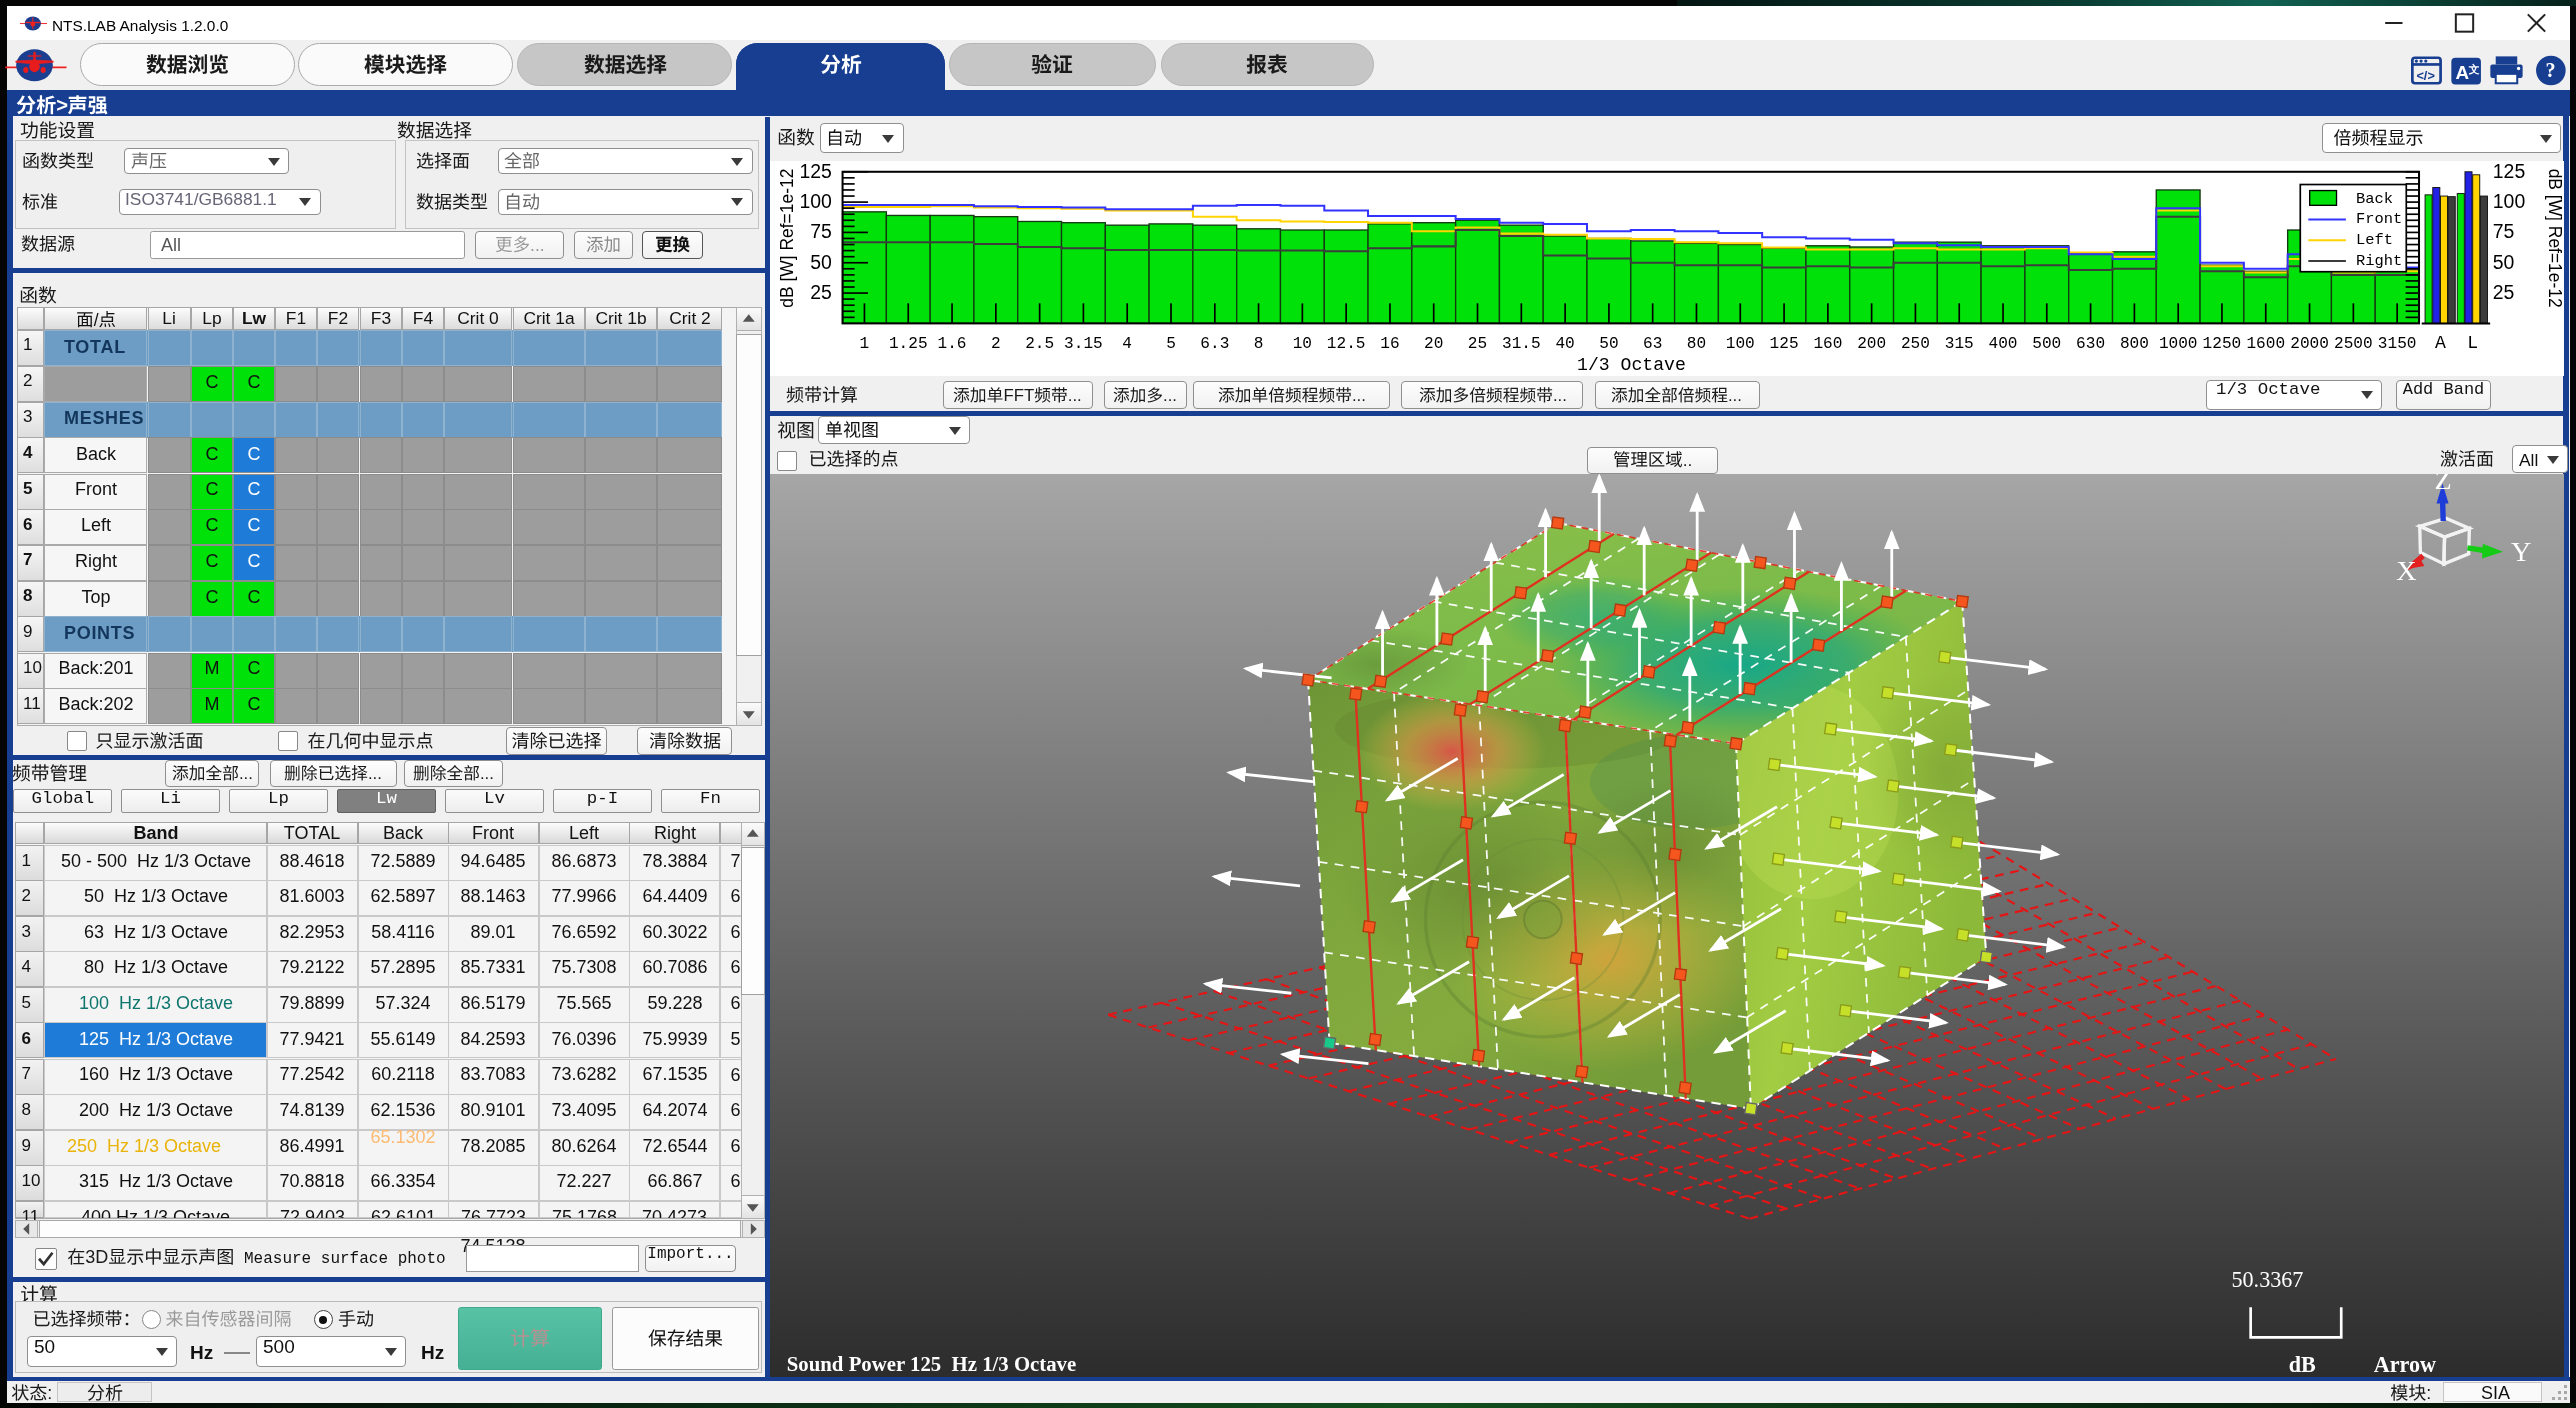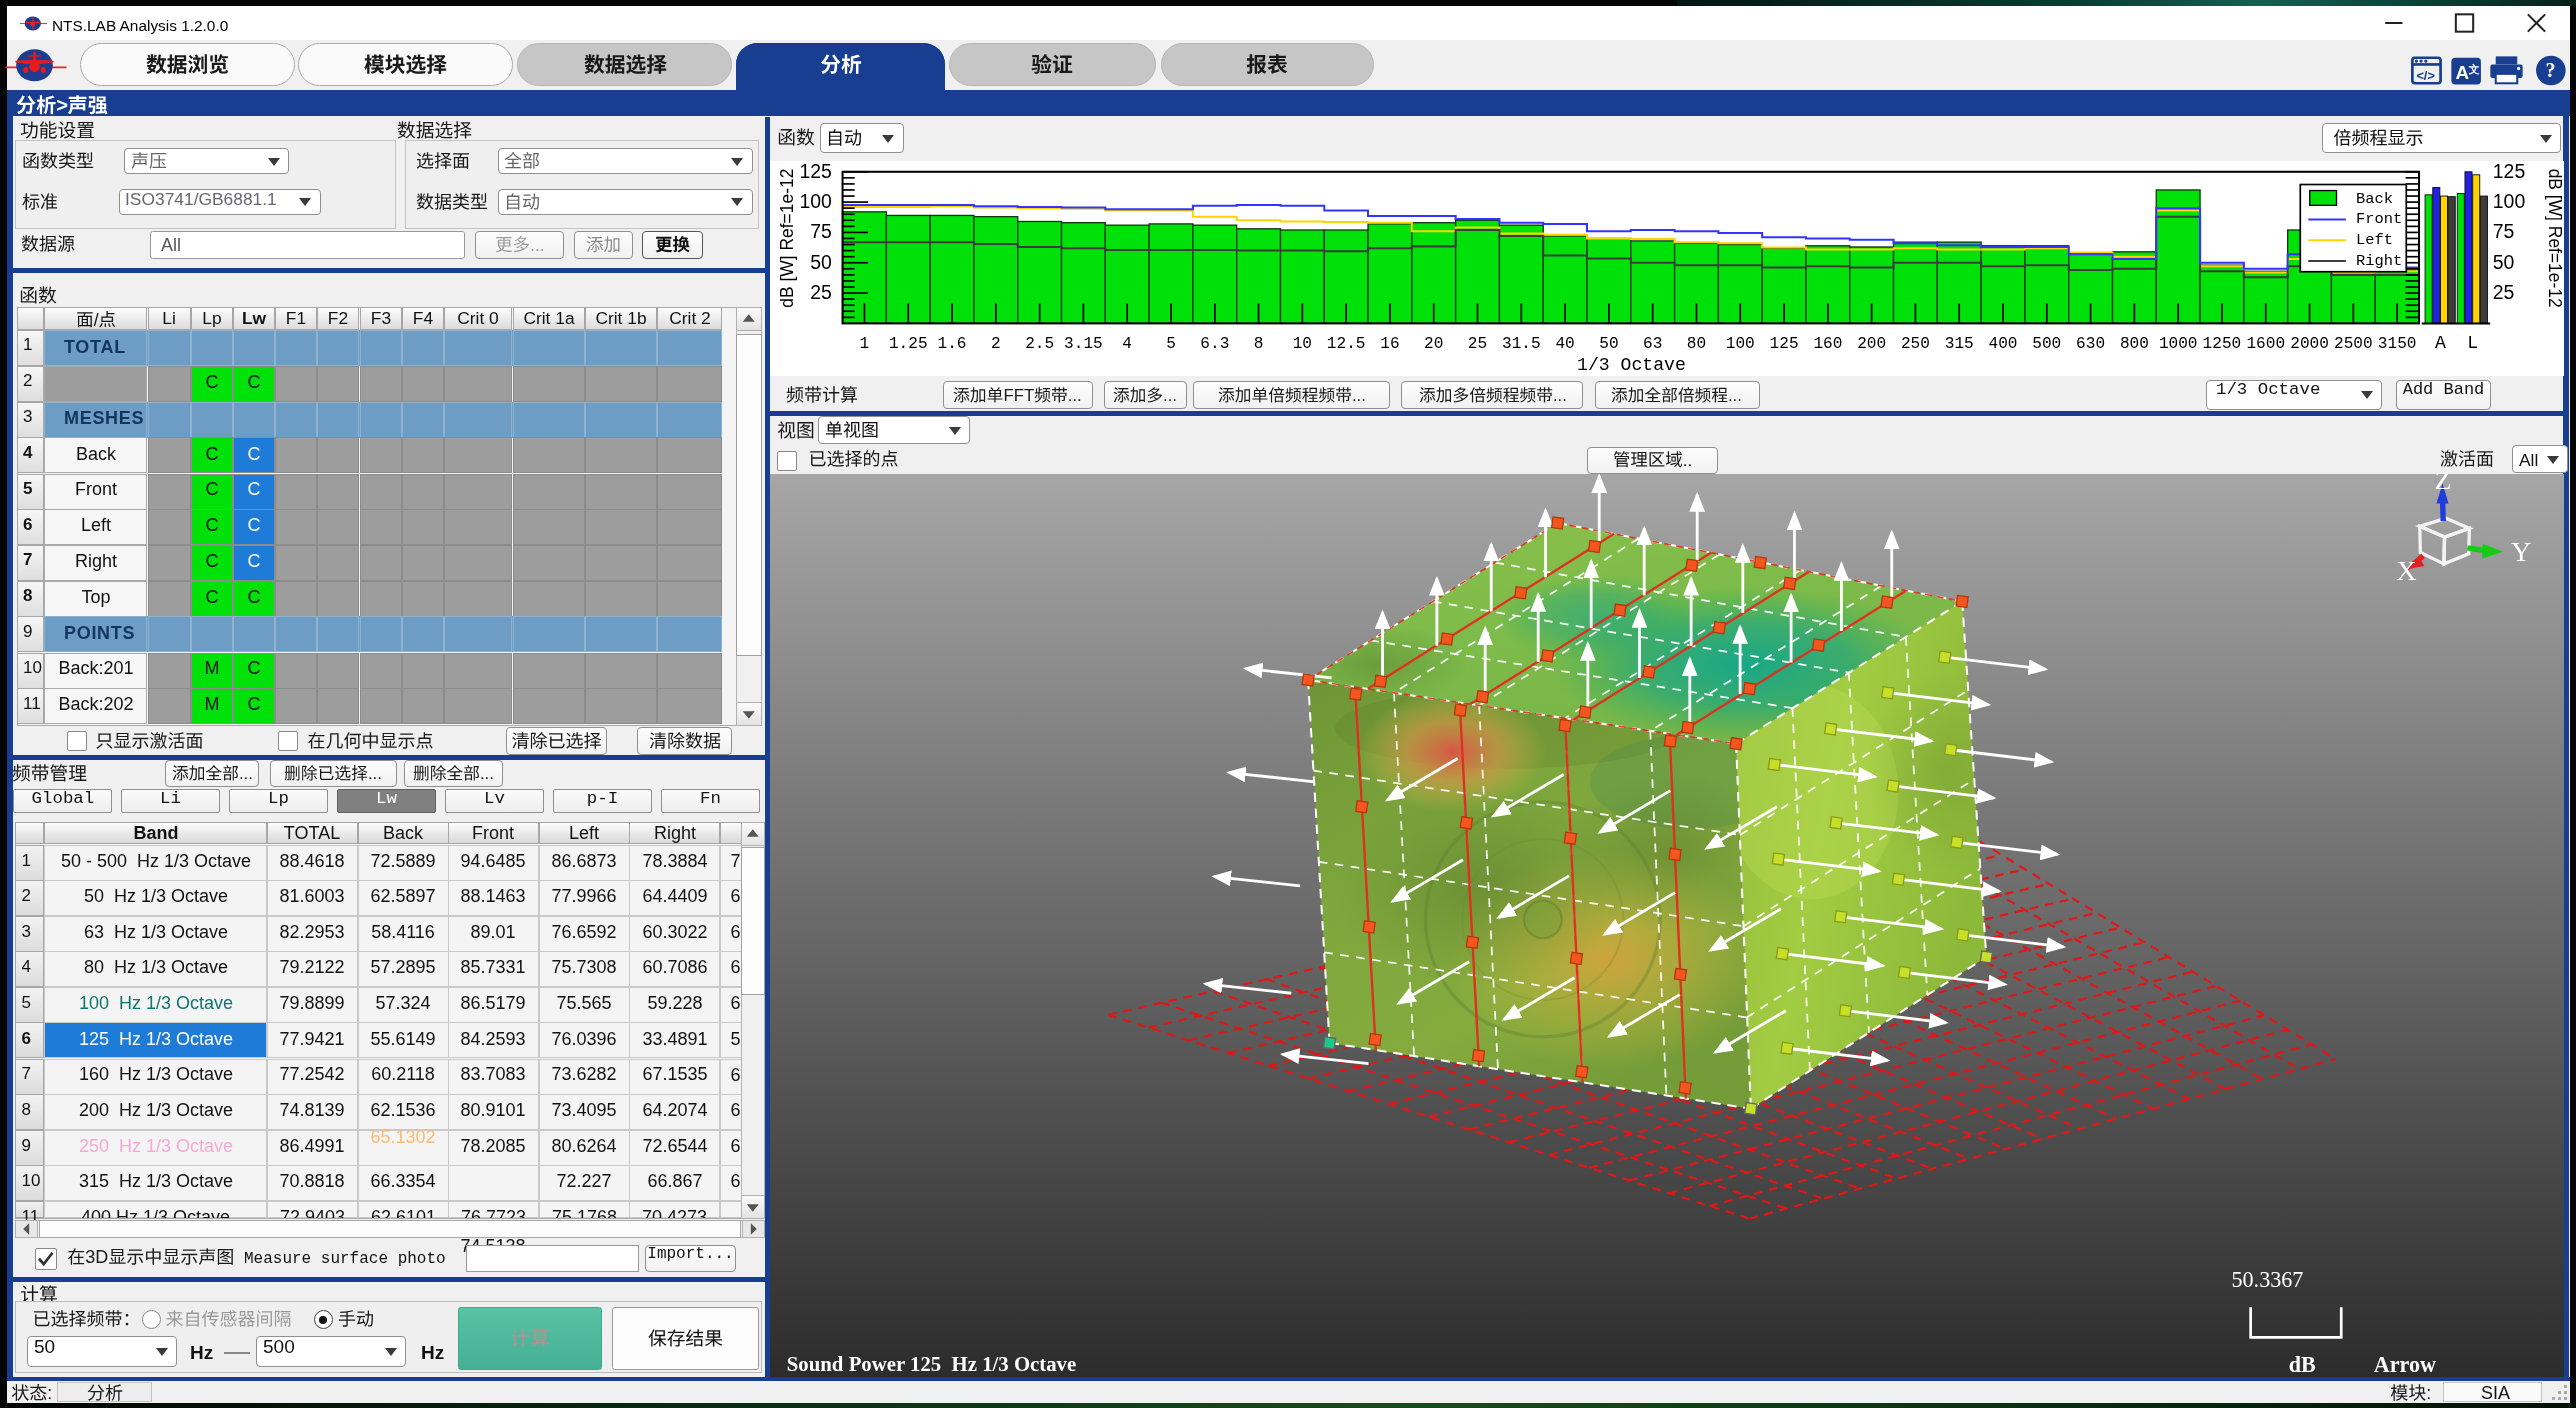--- a/index.html
+++ b/index.html
@@ -701,21 +701,21 @@
 <div style="position:absolute;left:156px;top:1029px;transform:translateX(-50%);font:normal 18px 'Liberation Sans';color:#fff;white-space:pre">125  Hz 1/3 Octave</div>
 <div style="position:absolute;left:267px;top:1022px;width:91px;height:36px;background:#f4f4f4;border:0.7px solid #c9c9c9"></div>
 <div style="position:absolute;left:312px;top:1029px;transform:translateX(-50%);font:normal 18px 'Liberation Sans';color:#111;white-space:pre">77.9421</div>
 <div style="position:absolute;left:358px;top:1022px;width:91px;height:36px;background:#f4f4f4;border:0.7px solid #c9c9c9"></div>
 <div style="position:absolute;left:403px;top:1029px;transform:translateX(-50%);font:normal 18px 'Liberation Sans';color:#111;white-space:pre">55.6149</div>
 <div style="position:absolute;left:448px;top:1022px;width:91px;height:36px;background:#f4f4f4;border:0.7px solid #c9c9c9"></div>
 <div style="position:absolute;left:493px;top:1029px;transform:translateX(-50%);font:normal 18px 'Liberation Sans';color:#111;white-space:pre">84.2593</div>
 <div style="position:absolute;left:539px;top:1022px;width:91px;height:36px;background:#f4f4f4;border:0.7px solid #c9c9c9"></div>
 <div style="position:absolute;left:584px;top:1029px;transform:translateX(-50%);font:normal 18px 'Liberation Sans';color:#111;white-space:pre">76.0396</div>
 <div style="position:absolute;left:629px;top:1022px;width:91px;height:36px;background:#f4f4f4;border:0.7px solid #c9c9c9"></div>
-<div style="position:absolute;left:675px;top:1029px;transform:translateX(-50%);font:normal 18px 'Liberation Sans';color:#111;white-space:pre">33.4891</div>
+<div style="position:absolute;left:675px;top:1029px;transform:translateX(-50%);font:normal 18px 'Liberation Sans';color:#111;white-space:pre">75.9939</div>
 <div style="position:absolute;left:720px;top:1022px;width:21.5px;height:36px;background:#f4f4f4;border:0.7px solid #c9c9c9"></div>
 <div style="position:absolute;left:721px;top:1029px;width:19px;height:27px;overflow:hidden">
     <div style="font:18px 'Liberation Sans';color:#111;padding-left:9.4px">5</div>
   </div>
 <div style="position:absolute;left:14.8px;top:1059px;width:29.5px;height:36px;background:linear-gradient(#f2f2f2,#dcdcdc);border:0.7px solid #a6a6a6"></div>
 <div style="position:absolute;left:21.5px;top:1064px;font:normal 17px 'Liberation Sans';color:#111;white-space:pre;">7</div>
 <div style="position:absolute;left:44px;top:1059px;width:223px;height:36px;background:#f4f4f4;border:0.7px solid #c9c9c9"></div>
 <div style="position:absolute;left:156px;top:1064px;transform:translateX(-50%);font:normal 18px 'Liberation Sans';color:#111;white-space:pre">160  Hz 1/3 Octave</div>
 <div style="position:absolute;left:267px;top:1059px;width:91px;height:36px;background:#f4f4f4;border:0.7px solid #c9c9c9"></div>
 <div style="position:absolute;left:312px;top:1064px;transform:translateX(-50%);font:normal 18px 'Liberation Sans';color:#111;white-space:pre">77.2542</div>
@@ -745,21 +745,21 @@
 <div style="position:absolute;left:584px;top:1100px;transform:translateX(-50%);font:normal 18px 'Liberation Sans';color:#111;white-space:pre">73.4095</div>
 <div style="position:absolute;left:629px;top:1094px;width:91px;height:36px;background:#f4f4f4;border:0.7px solid #c9c9c9"></div>
 <div style="position:absolute;left:675px;top:1100px;transform:translateX(-50%);font:normal 18px 'Liberation Sans';color:#111;white-space:pre">64.2074</div>
 <div style="position:absolute;left:720px;top:1094px;width:21.5px;height:36px;background:#f4f4f4;border:0.7px solid #c9c9c9"></div>
 <div style="position:absolute;left:721px;top:1100px;width:19px;height:27px;overflow:hidden">
     <div style="font:18px 'Liberation Sans';color:#111;padding-left:9.4px">6</div>
   </div>
 <div style="position:absolute;left:14.8px;top:1130px;width:29.5px;height:36px;background:linear-gradient(#f2f2f2,#dcdcdc);border:0.7px solid #a6a6a6"></div>
 <div style="position:absolute;left:21.5px;top:1136px;font:normal 17px 'Liberation Sans';color:#111;white-space:pre;">9</div>
 <div style="position:absolute;left:44px;top:1130px;width:223px;height:36px;background:#f4f4f4;border:0.7px solid #c9c9c9"></div>
-<div style="position:absolute;left:156px;top:1136px;transform:translateX(-50%);font:normal 18px 'Liberation Sans';color:#f9a8d4;white-space:pre">250  Hz 1/3 Octave</div>
+<div style="position:absolute;left:144px;top:1136px;transform:translateX(-50%);font:normal 18px 'Liberation Sans';color:#eab308;white-space:pre">250  Hz 1/3 Octave</div>
 <div style="position:absolute;left:267px;top:1130px;width:91px;height:36px;background:#f4f4f4;border:0.7px solid #c9c9c9"></div>
 <div style="position:absolute;left:312px;top:1136px;transform:translateX(-50%);font:normal 18px 'Liberation Sans';color:#111;white-space:pre">86.4991</div>
 <div style="position:absolute;left:358px;top:1130px;width:91px;height:36px;background:#f4f4f4;border:0.7px solid #c9c9c9"></div>
 <div style="position:absolute;left:403px;top:1127px;transform:translateX(-50%);font:normal 18px 'Liberation Sans';color:#fdba74;white-space:pre">65.1302</div>
 <div style="position:absolute;left:448px;top:1130px;width:91px;height:36px;background:#f4f4f4;border:0.7px solid #c9c9c9"></div>
 <div style="position:absolute;left:493px;top:1136px;transform:translateX(-50%);font:normal 18px 'Liberation Sans';color:#111;white-space:pre">78.2085</div>
 <div style="position:absolute;left:539px;top:1130px;width:91px;height:36px;background:#f4f4f4;border:0.7px solid #c9c9c9"></div>
 <div style="position:absolute;left:584px;top:1136px;transform:translateX(-50%);font:normal 18px 'Liberation Sans';color:#111;white-space:pre">80.6264</div>
 <div style="position:absolute;left:629px;top:1130px;width:91px;height:36px;background:#f4f4f4;border:0.7px solid #c9c9c9"></div>
 <div style="position:absolute;left:675px;top:1136px;transform:translateX(-50%);font:normal 18px 'Liberation Sans';color:#111;white-space:pre">72.6544</div>

